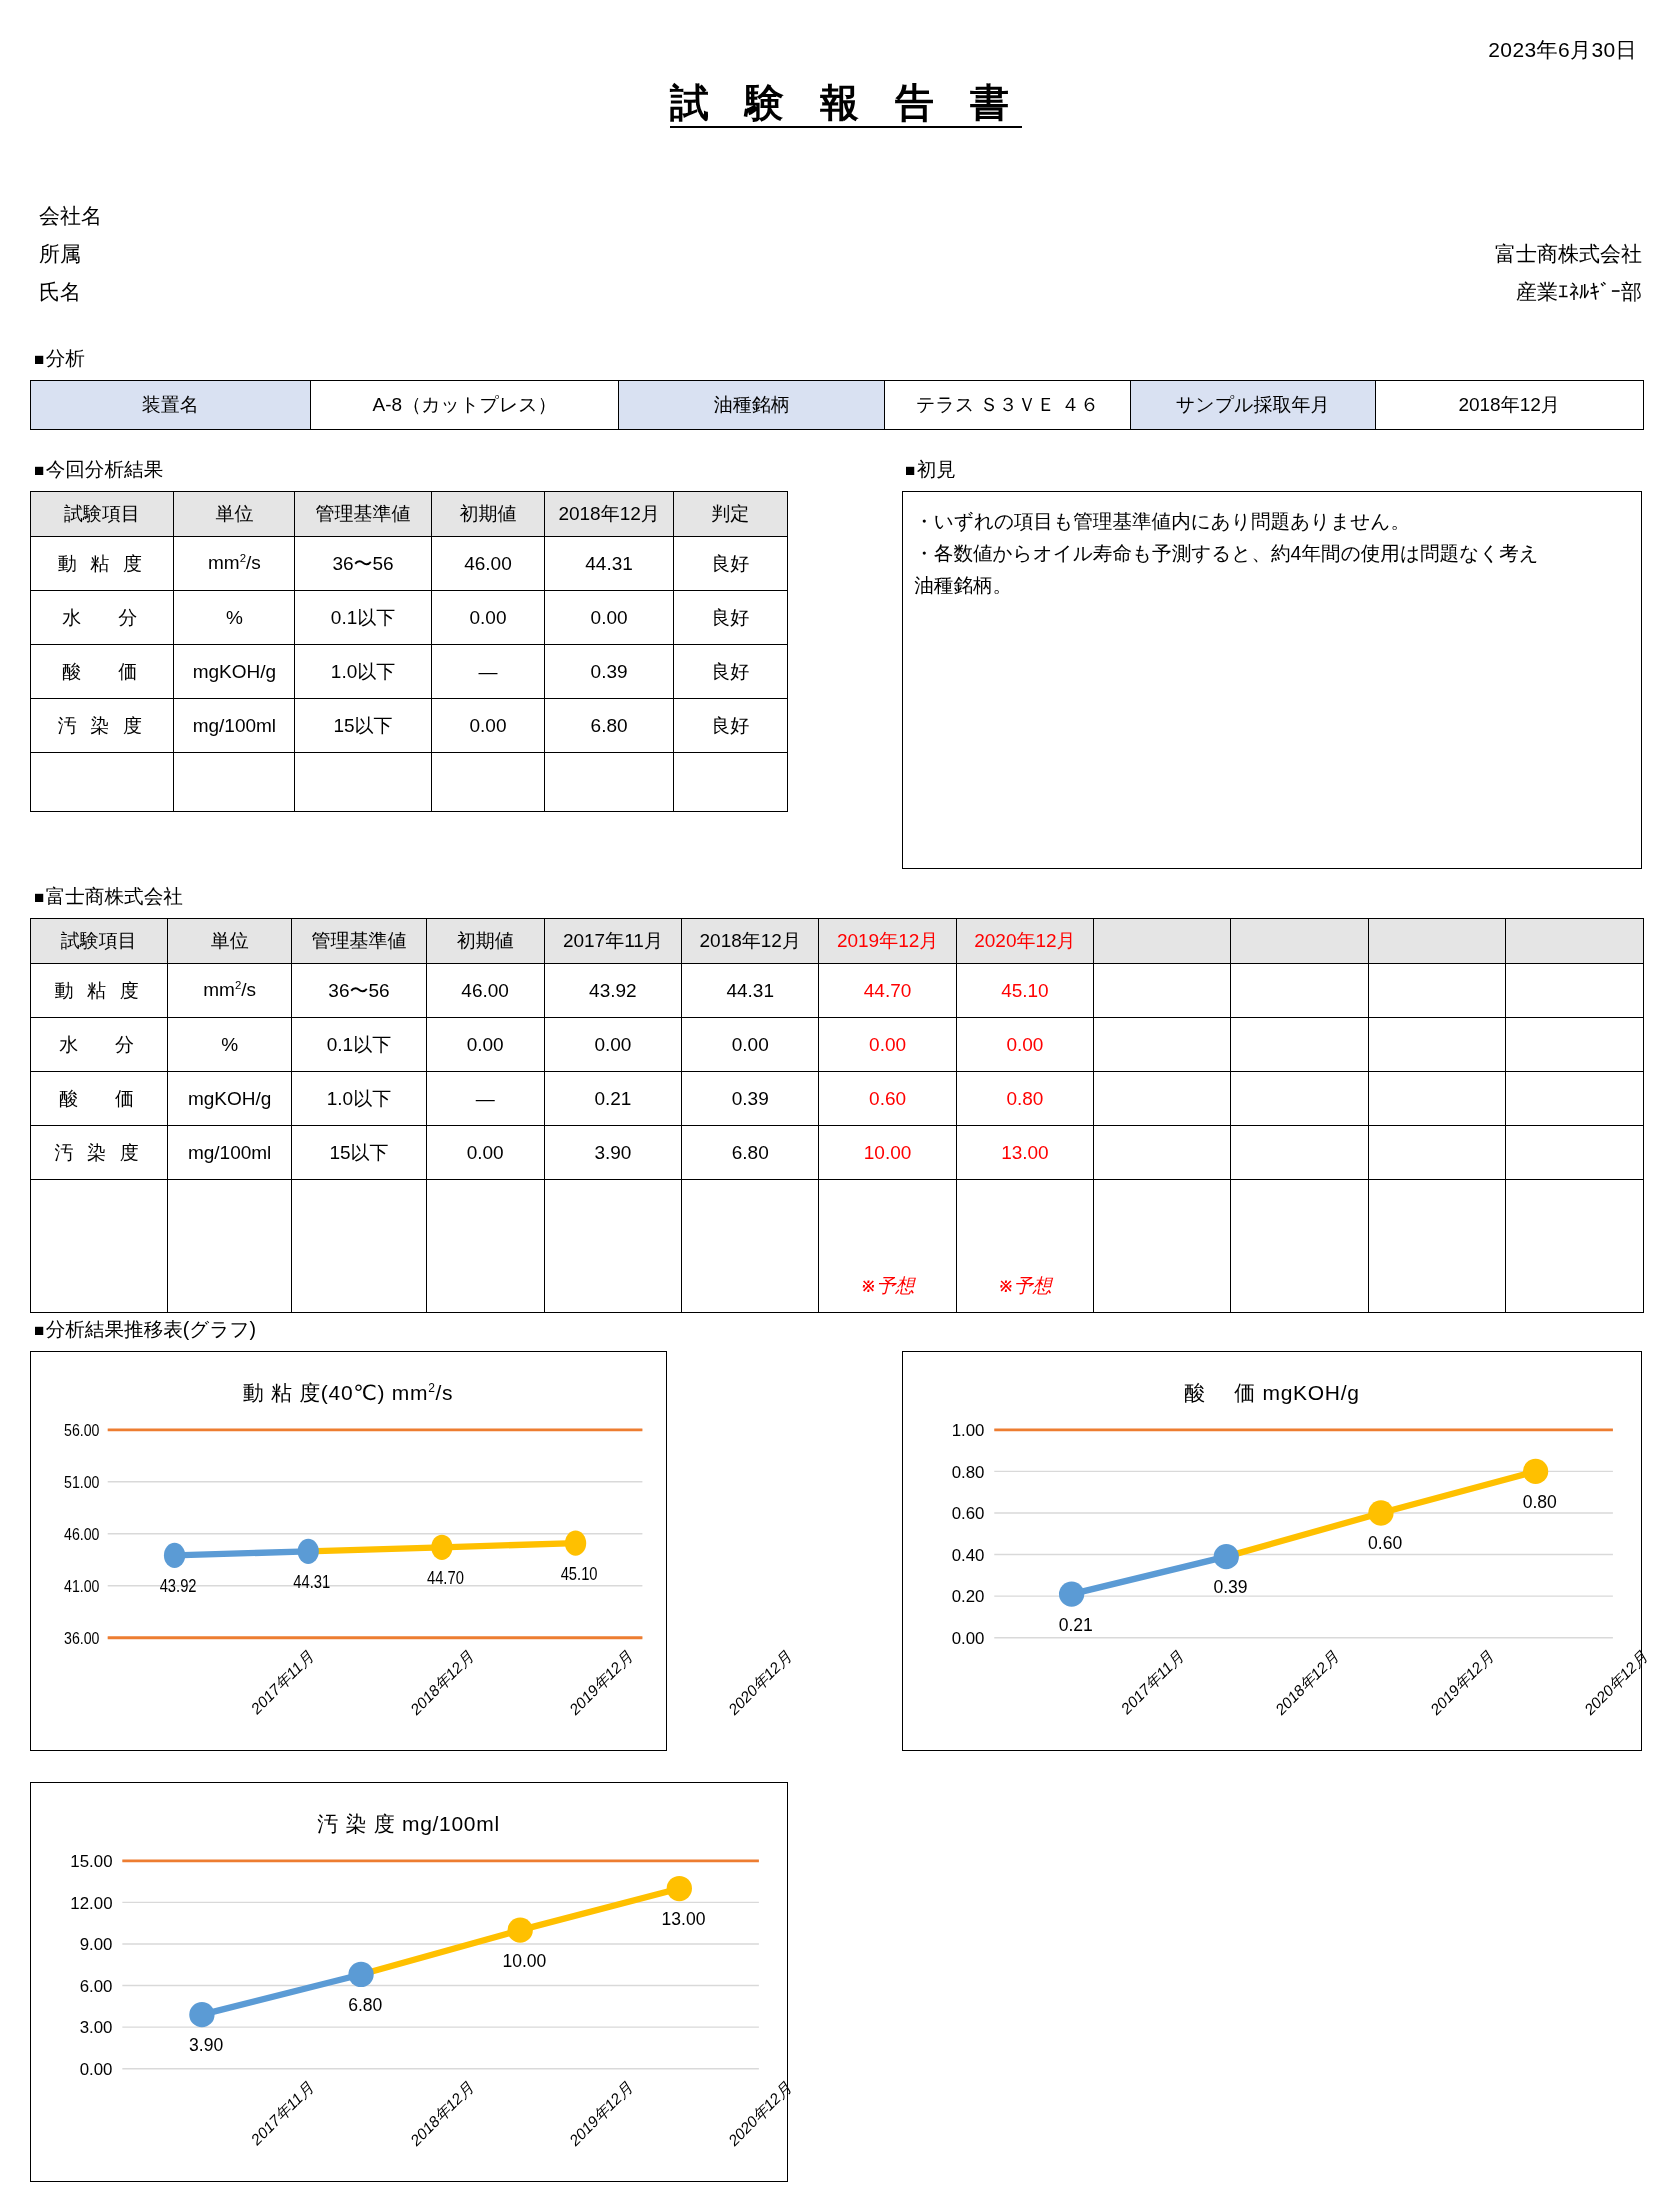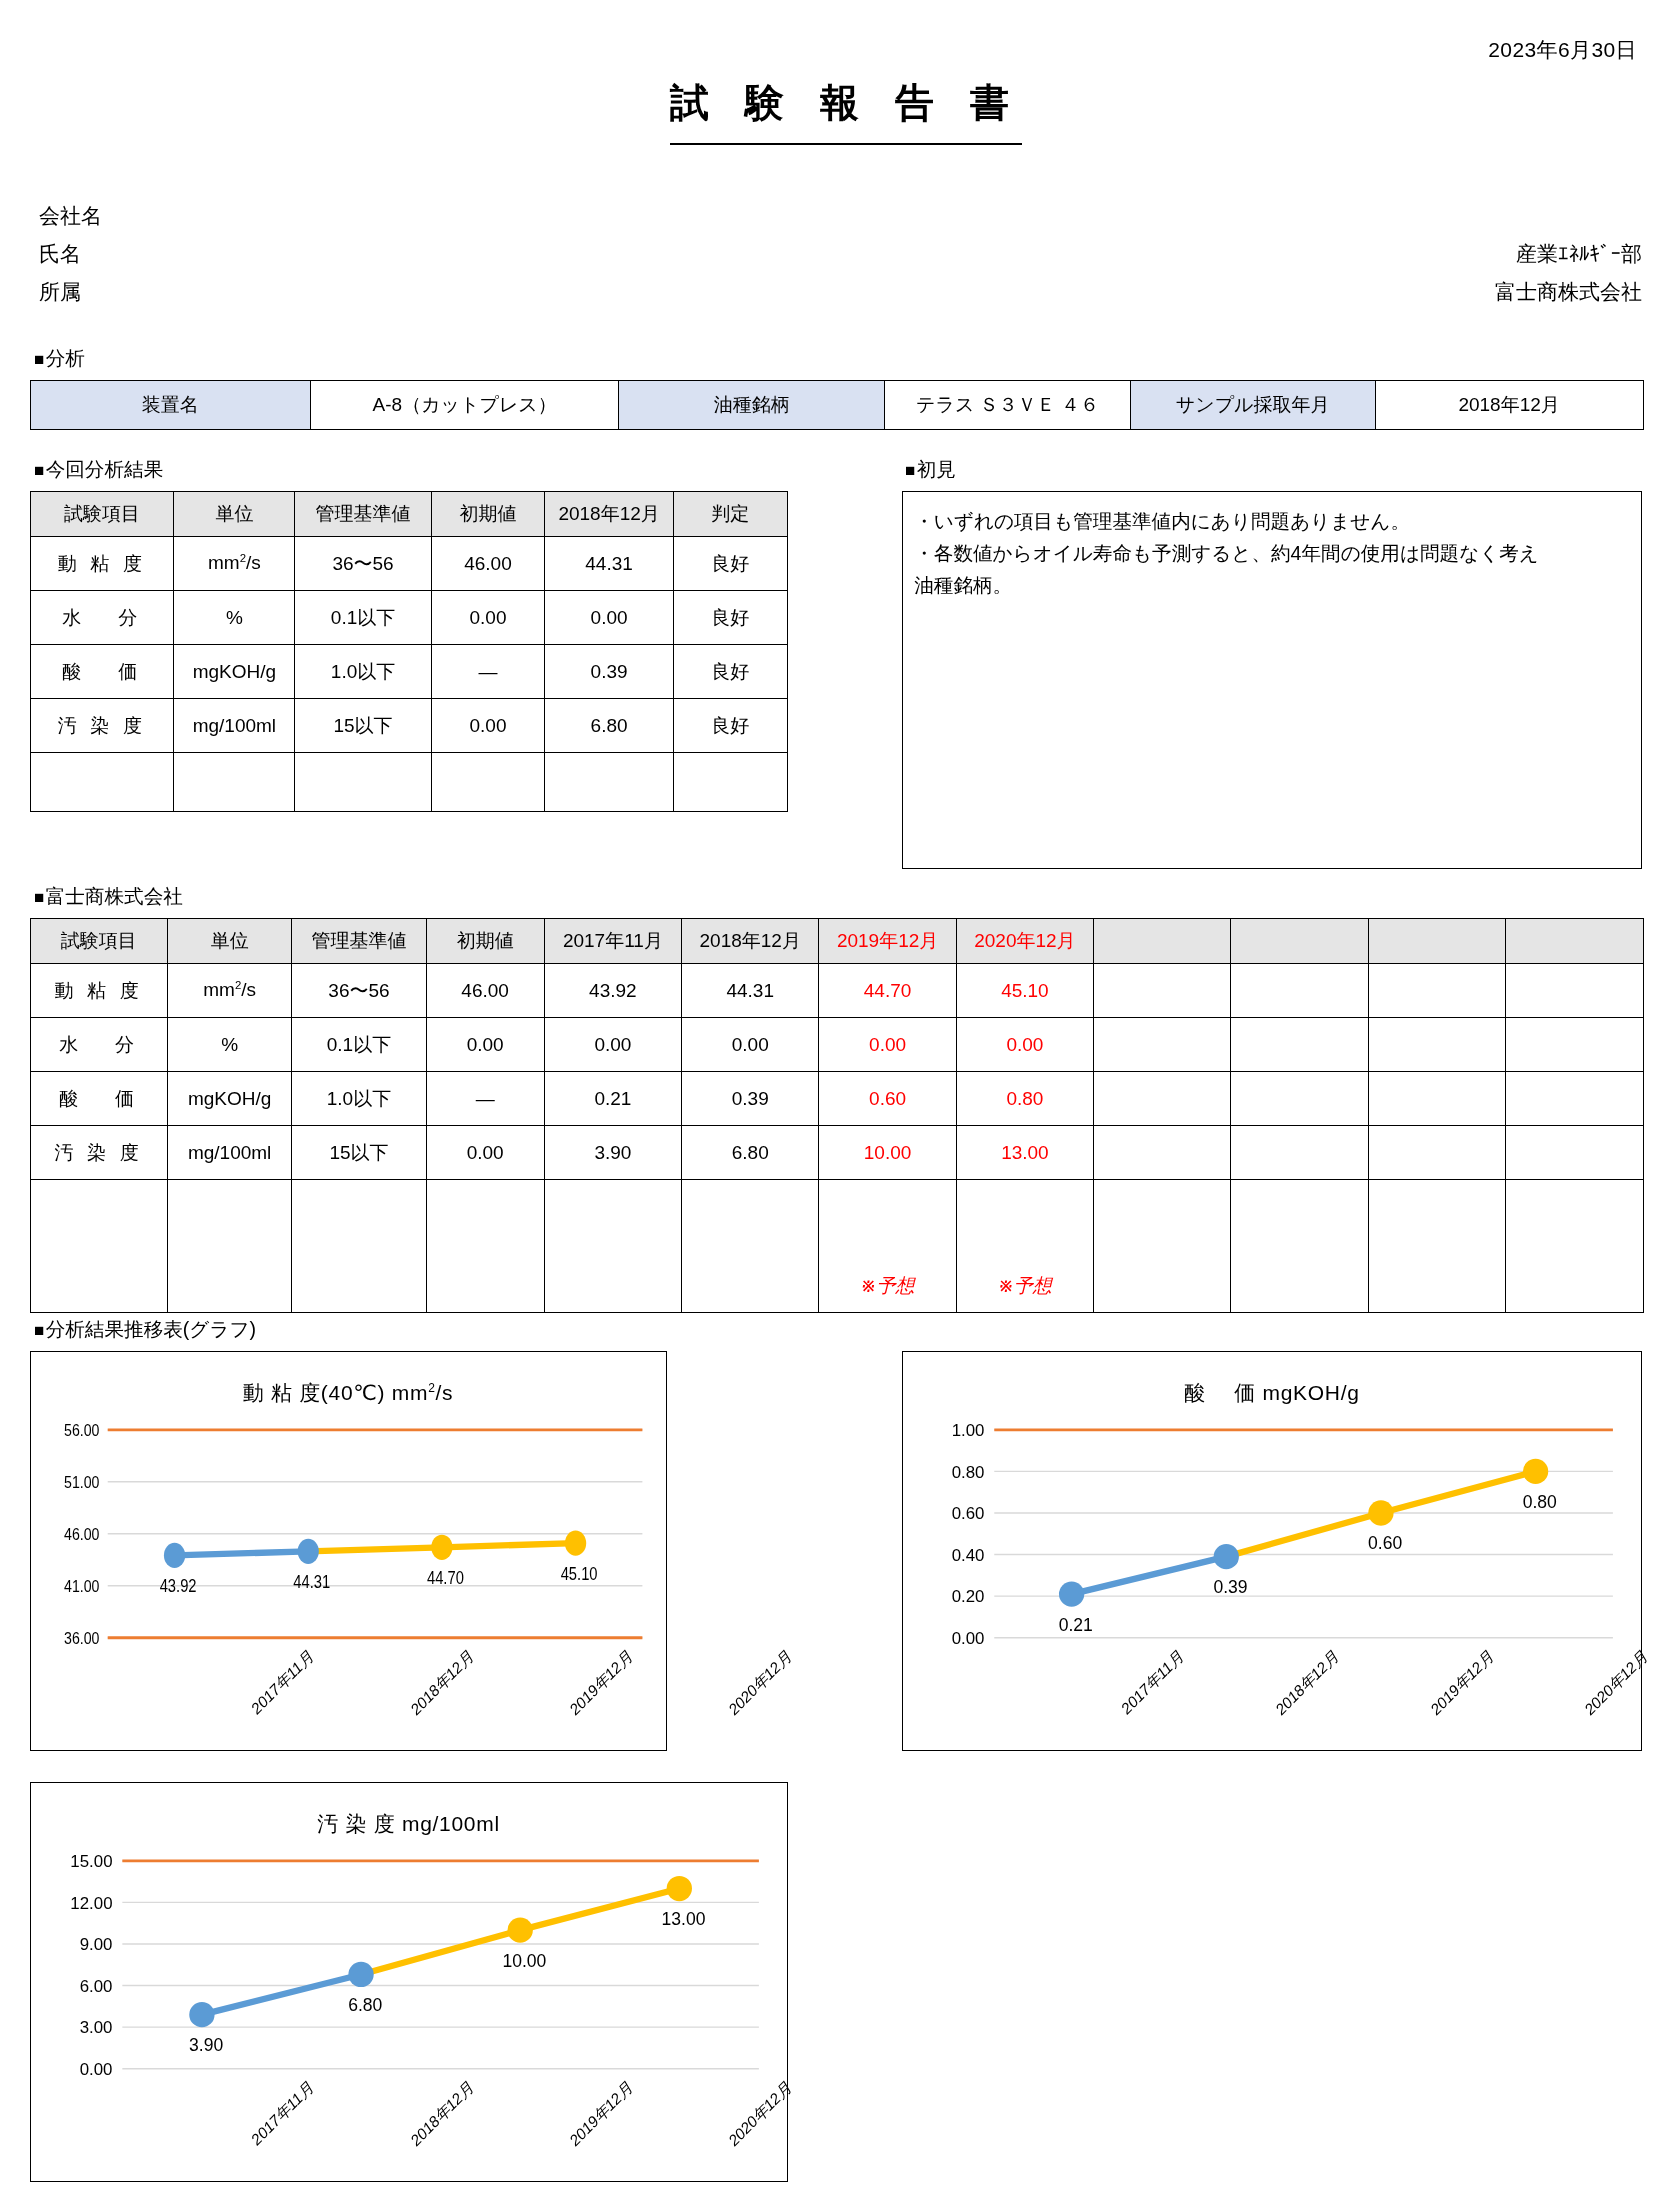--- a/index.html
+++ b/index.html
@@ -37,21 +37,21 @@
     left: 0;
     width: 100%;
     text-align: center;
     font-size: 39px;
     font-weight: bold;
     letter-spacing: 12.6px;
     text-indent: 12.6px;
   }
   .doc-title span.underline-txt {
     border-bottom: 2.1px solid #000;
-    padding-bottom: 19px;
+    padding-bottom: 2px;
   }
 
   .party-block {
     position: absolute;
     top: 202px;
     left: 39px;
     width: 1603px;
   }
   .party-row {
     display: flex;
@@ -196,26 +196,26 @@
   <div class="doc-title">
     <span class="underline-txt">試 験 報 告 書</span>
   </div>
 
   <div class="party-block">
     <div class="party-row">
       <div class="party-label">会社名</div>
       <div class="party-value"></div>
     </div>
     <div class="party-row">
+      <div class="party-label">所属</div>
+      <div class="party-value">富士商株式会社</div>
+    </div>
+    <div class="party-row">
       <div class="party-label">氏名</div>
       <div class="party-value">産業ｴﾈﾙｷﾞｰ部</div>
-    </div>
-    <div class="party-row">
-      <div class="party-label">所属</div>
-      <div class="party-value">富士商株式会社</div>
     </div>
   </div>
 
   <div class="sec-heading" style="top:345px; left:34px;">分析</div>
 
   <table class="grid analysis-table">
     <colgroup>
       <col style="width:17.4%">
         <col style="width:19.1%">
         <col style="width:16.5%">

